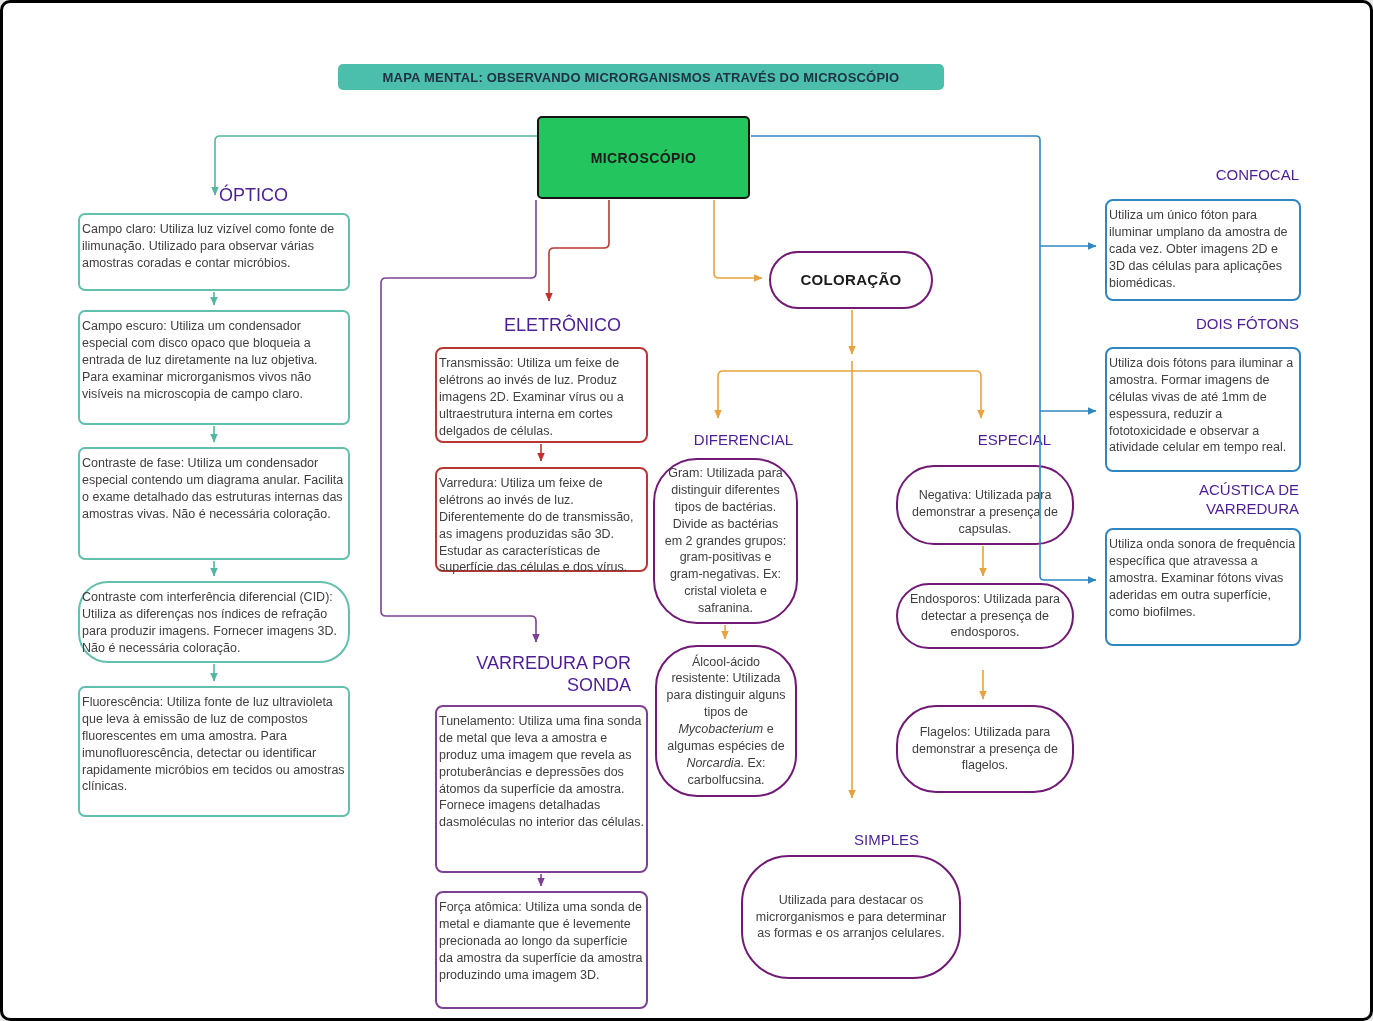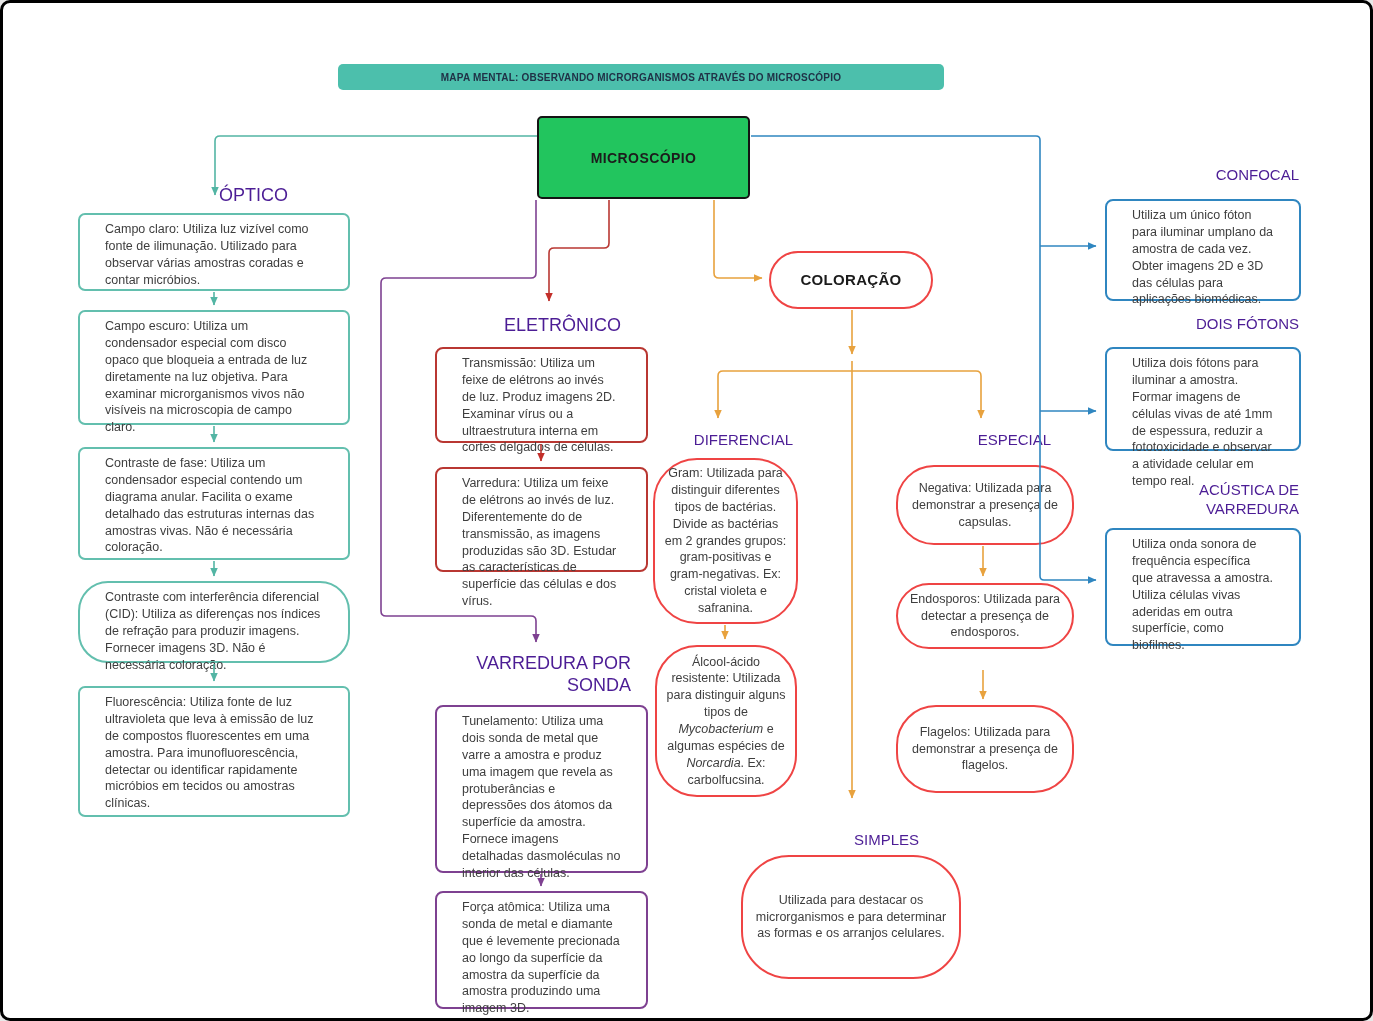--- a/index.html
+++ b/index.html
@@ -1,36 +1,36 @@
 <!DOCTYPE html>
 <html><head>
 <meta charset="utf-8">
 <style>
   html,body{margin:0;padding:0;background:#e8e8e8;font-family:"Liberation Sans","DejaVu Sans",sans-serif;}
   .frame{position:relative;width:1373px;height:1021px;background:#fff;border:3px solid #000;border-radius:10px;box-sizing:border-box;overflow:hidden;margin:0 auto;}
   .abs{position:absolute;box-sizing:border-box;}
   svg.connectors{position:absolute;left:0;top:0;width:1373px;height:1021px;pointer-events:none;z-index:5;}
 
   .banner{left:335px;top:61px;width:606px;height:26px;background:#4cbfac;border-radius:5px;
-          display:flex;align-items:center;justify-content:center;font-size:10px;font-weight:bold;color:#203247;letter-spacing:.2px;z-index:2;}
+          display:flex;align-items:center;justify-content:center;font-size:13px;font-weight:bold;color:#203247;letter-spacing:.2px;z-index:2;}
   .center-node{left:534px;top:113px;width:213px;height:83px;background:#22c55e;border:2.5px solid #141414;border-radius:5px;
           display:flex;align-items:center;justify-content:center;font-size:14px;font-weight:bold;color:#1c1c1c;letter-spacing:.4px;z-index:2;}
 
   .heading{font-weight:normal;color:#4c1d95;text-align:right;z-index:2;}
   .heading.main{font-size:18px;}
   .heading.sub{font-size:15px;}
 
-  .txtbox{background:#fff;font-size:12.5px;line-height:1.35;color:#3e3e3e;padding:6px 25px;z-index:2;}
+  .txtbox{background:#fff;font-size:12.5px;line-height:1.35;color:#3e3e3e;padding:6px 2px;z-index:2;}
   .teal-box{border:2px solid #63bfae;border-radius:7px;}
   .red-box{border:2px solid #b93732;border-radius:8px;}
   .purple-box{border:2px solid #7e4191;border-radius:8px;}
   .blue-box{border:2px solid #2f86c0;border-radius:8px;}
 
-  .pill{background:#fff;border:2px solid #ef4444;display:flex;align-items:center;justify-content:center;
-        text-align:center;font-size:12.5px;line-height:1.35;color:#3e3e3e;padding:12px 8px;z-index:2;}
+  .pill{background:#fff;border:2px solid #701a75;display:flex;align-items:center;justify-content:center;
+        text-align:center;font-size:12.5px;line-height:1.35;color:#3e3e3e;padding:5px 8px;z-index:2;}
   .coloracao{left:766px;top:248px;width:164px;height:58px;border-radius:29px;font-size:15px;font-weight:bold;color:#1b1b1b;letter-spacing:.3px;}
 
   
   .opt{left:75px;width:272px;}
   #opt1{top:210px;height:78px;} #opt2{top:307px;height:115px;} #opt3{top:444px;height:113px;}
   #opt4{top:578px;height:82px;border-radius:30px;} #opt5{top:683px;height:131px;}
   #optico-heading{left:140px;top:182px;width:145px;}
 
   
   .ele{left:432px;width:213px;}
@@ -48,21 +48,21 @@
   #endosporos{left:893px;top:580px;width:178px;height:66px;border-radius:38px;text-align:center;}
   #flagelos{left:893px;top:702px;width:178px;height:88px;border-radius:40px;}
   #simples-heading{left:776px;top:828px;width:140px;}
   #simples{left:738px;top:852px;width:220px;height:124px;border-radius:48px;}
 
   
   .blue-col{left:1102px;width:196px;}
   #confocal-heading{left:1104px;top:163px;width:192px;}
   #confocal-box{top:196px;height:102px;}
   #df-heading{left:1104px;top:312px;width:192px;}
-  #df-box{top:344px;height:104px;}
+  #df-box{top:344px;height:125px;}
   #ac-heading{left:1104px;top:478px;width:192px;line-height:1.25;}
   #ac-box{top:525px;height:118px;}
   .em{font-style:italic;}
 </style>
 </head>
 <body>
 
 <div class="frame">
 
   <svg class="connectors" viewBox="0 0 1373 1021">
@@ -130,21 +130,21 @@
   <div class="abs txtbox teal-box opt" id="opt2">Campo escuro: Utiliza um condensador especial com disco opaco que bloqueia a entrada de luz diretamente na luz objetiva. Para examinar microrganismos vivos não visíveis na microscopia de campo claro.</div>
   <div class="abs txtbox teal-box opt" id="opt3">Contraste de fase: Utiliza um condensador especial contendo um diagrama anular. Facilita o exame detalhado das estruturas internas das amostras vivas. Não é necessária coloração.</div>
   <div class="abs txtbox teal-box opt" id="opt4">Contraste com interferência diferencial (CID): Utiliza as diferenças nos índices de refração para produzir imagens. Fornecer imagens 3D. Não é necessária coloração.</div>
   <div class="abs txtbox teal-box opt" id="opt5">Fluorescência: Utiliza fonte de luz ultravioleta que leva à emissão de luz de compostos fluorescentes em uma amostra. Para imunofluorescência, detectar ou identificar rapidamente micróbios em tecidos ou amostras clínicas.</div>
 
   <div class="abs heading main" id="eletronico-heading">ELETRÔNICO</div>
   <div class="abs txtbox red-box ele" id="ele1">Transmissão: Utiliza um feixe de elétrons ao invés de luz. Produz imagens 2D. Examinar vírus ou a ultraestrutura interna em cortes delgados de células.</div>
   <div class="abs txtbox red-box ele" id="ele2">Varredura: Utiliza um feixe de elétrons ao invés de luz. Diferentemente do de transmissão, as imagens produzidas são 3D. Estudar as características de superfície das células e dos vírus.</div>
 
   <div class="abs heading main" id="vps-heading">VARREDURA POR SONDA</div>
-  <div class="abs txtbox purple-box ele" id="vps1">Tunelamento: Utiliza uma dois sonda de metal que varre a amostra e produz uma imagem que revela as protuberâncias e depressões dos átomos da superfície da amostra. Fornece imagens detalhadas dasmoléculas no interior das células.</div>
+  <div class="abs txtbox purple-box ele" id="vps1">Tunelamento: Utiliza uma fina sonda de metal que leva a amostra e produz uma imagem que revela as protuberâncias e depressões dos átomos da superfície da amostra. Fornece imagens detalhadas dasmoléculas no interior das células.</div>
   <div class="abs txtbox purple-box ele" id="vps2">Força atômica: Utiliza uma sonda de metal e diamante que é levemente precionada ao longo da superfície da amostra da superfície da amostra produzindo uma imagem 3D.</div>
 
   <div class="abs pill coloracao">COLORAÇÃO</div>
 
   <div class="abs heading sub" id="dif-heading">DIFERENCIAL</div>
   <div class="abs pill" id="gram">
       <span>Gram: Utilizada para distinguir diferentes tipos de bactérias. Divide as bactérias em 2 grandes grupos: gram-positivas e gram-negativas. Ex: cristal violeta e safranina.</span>
     </div>
   <div class="abs pill" id="alcool">
     <span><span>Álcool-ácido resistente: Utilizada para distinguir alguns tipos de </span><span class="em">Mycobacterium</span><span> e algumas espécies de </span><span class="em">Norcardia</span><span>. Ex: carbolfucsina.</span></span>
@@ -166,15 +166,15 @@
       <span>Utilizada para destacar os microrganismos e para determinar as formas e os arranjos celulares.</span>
     </div>
 
   <div class="abs heading sub" id="confocal-heading">CONFOCAL</div>
   <div class="abs txtbox blue-box blue-col" id="confocal-box">Utiliza um único fóton para iluminar umplano da amostra de cada vez. Obter imagens 2D e 3D das células para aplicações biomédicas.</div>
 
   <div class="abs heading sub" id="df-heading">DOIS FÓTONS</div>
   <div class="abs txtbox blue-box blue-col" id="df-box">Utiliza dois fótons para iluminar a amostra. Formar imagens de células vivas de até 1mm de espessura, reduzir a fototoxicidade e observar a atividade celular em tempo real.</div>
 
   <div class="abs heading sub" id="ac-heading">ACÚSTICA DE VARREDURA</div>
-  <div class="abs txtbox blue-box blue-col" id="ac-box">Utiliza onda sonora de frequência específica que atravessa a amostra. Utiliza células vivas aderidas em outra superfície, como biofilmes.</div>
+  <div class="abs txtbox blue-box blue-col" id="ac-box">Utiliza onda sonora de frequência específica que atravessa a amostra. Examinar fótons vivas aderidas em outra superfície, como biofilmes.</div>
 
 </div>
 
 </body></html>

